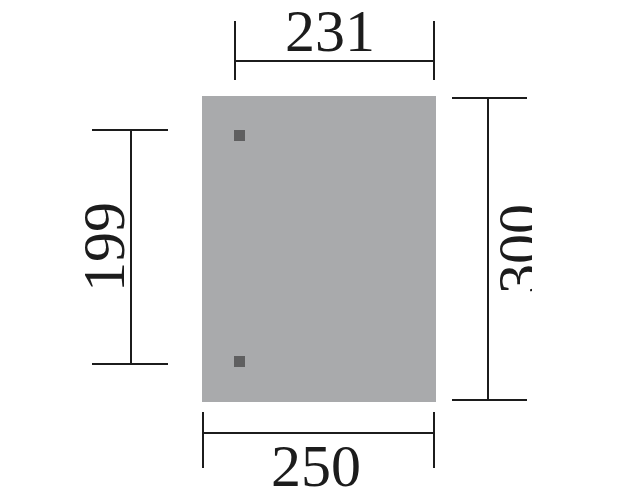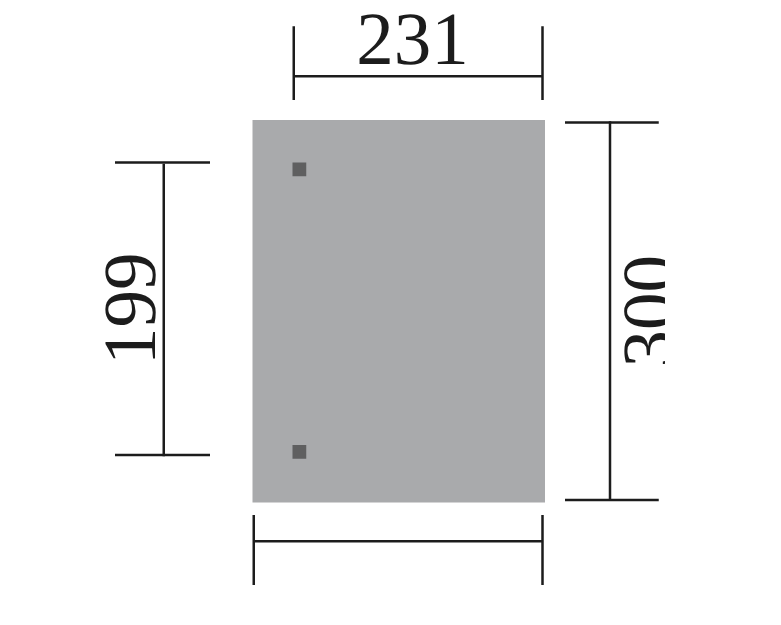--- a/index.html
+++ b/index.html
@@ -89,14 +89,15 @@
   <div class="dim-label rot label-left">199</div>
 
   <div class="seg right-line"></div>
   <div class="seg right-tick-t"></div>
   <div class="seg right-tick-b"></div>
   <div class="dim-label rot label-right">300</div>
 
   <div class="seg bottom-line"></div>
   <div class="seg bottom-tick-l"></div>
   <div class="seg bottom-tick-r"></div>
+  <div class="dim-label label-bottom">250</div>
 
 </div>
 
 </body></html>

